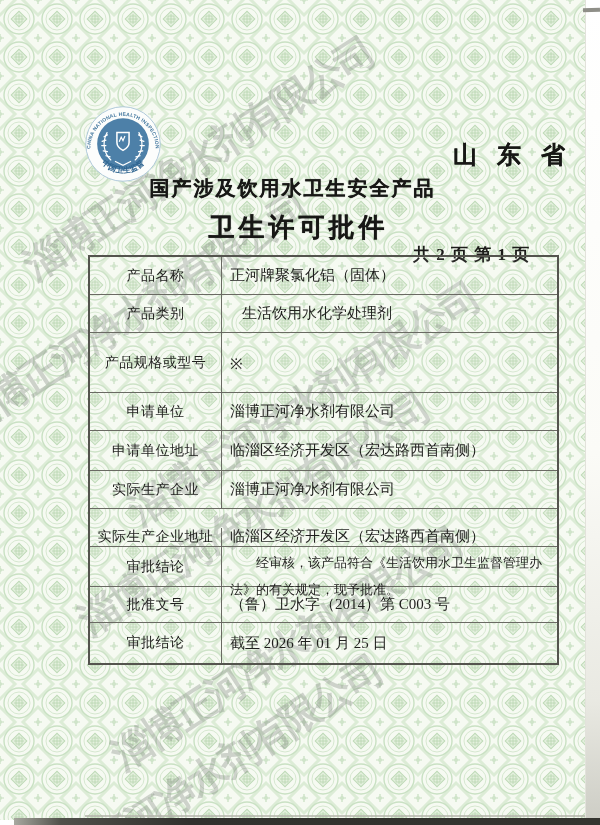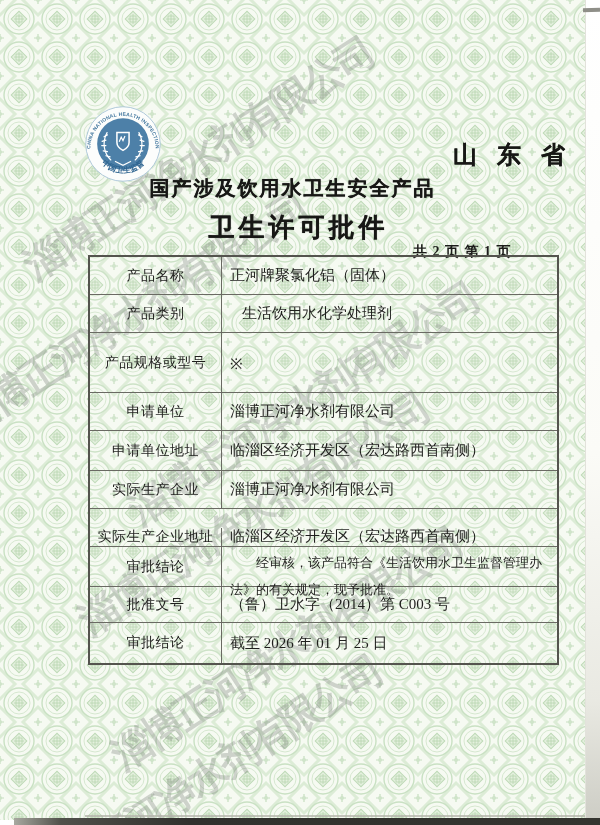--- a/index.html
+++ b/index.html
@@ -34,21 +34,21 @@
     font-size:20px;font-weight:900;color:#171715;letter-spacing:2px;
     text-shadow:0 0 0.7px #171715;
   }
   .t-line2{
     position:absolute;left:4px;top:210px;width:585px;text-align:center;
     font-size:26px;font-weight:900;color:#171715;letter-spacing:4px;text-indent:4px;
     text-shadow:0 0 0.7px #171715;
   }
   .pagination{
     position:absolute;left:413px;top:243px;
-    font-size:14px;font-weight:700;color:#1c1c1a;letter-spacing:1px;
+    font-size:17px;font-weight:700;color:#1c1c1a;letter-spacing:1px;
   }
   
   .cert-table{
     position:absolute;left:88px;top:255px;width:471px;
     border:2px solid #54544e;box-sizing:border-box;
     background:rgba(255,255,255,0.06);
   }
   .row{display:flex;border-top:1px solid #6a6a63;box-sizing:border-box;}
   .row:first-child{border-top:none;}
   .cell{box-sizing:border-box;color:#1f1f1d;}

